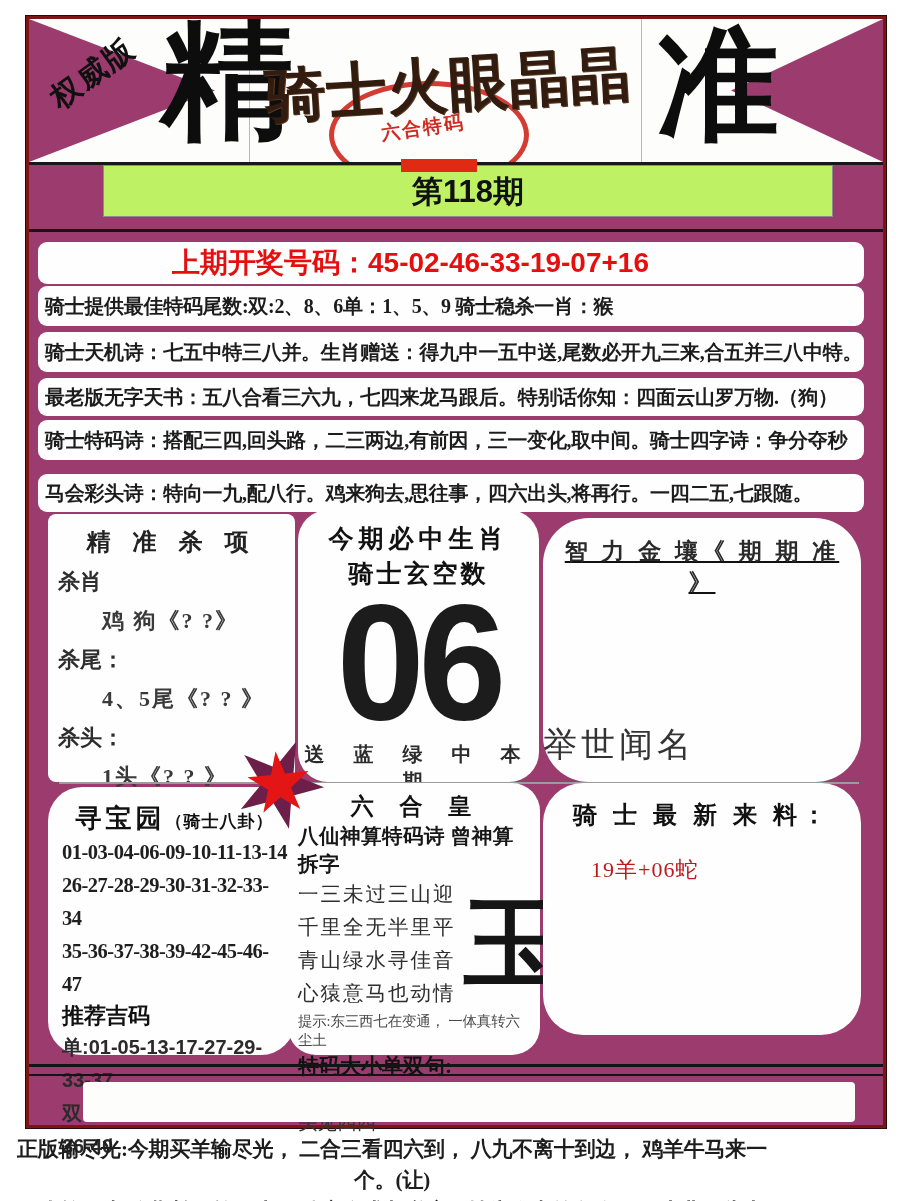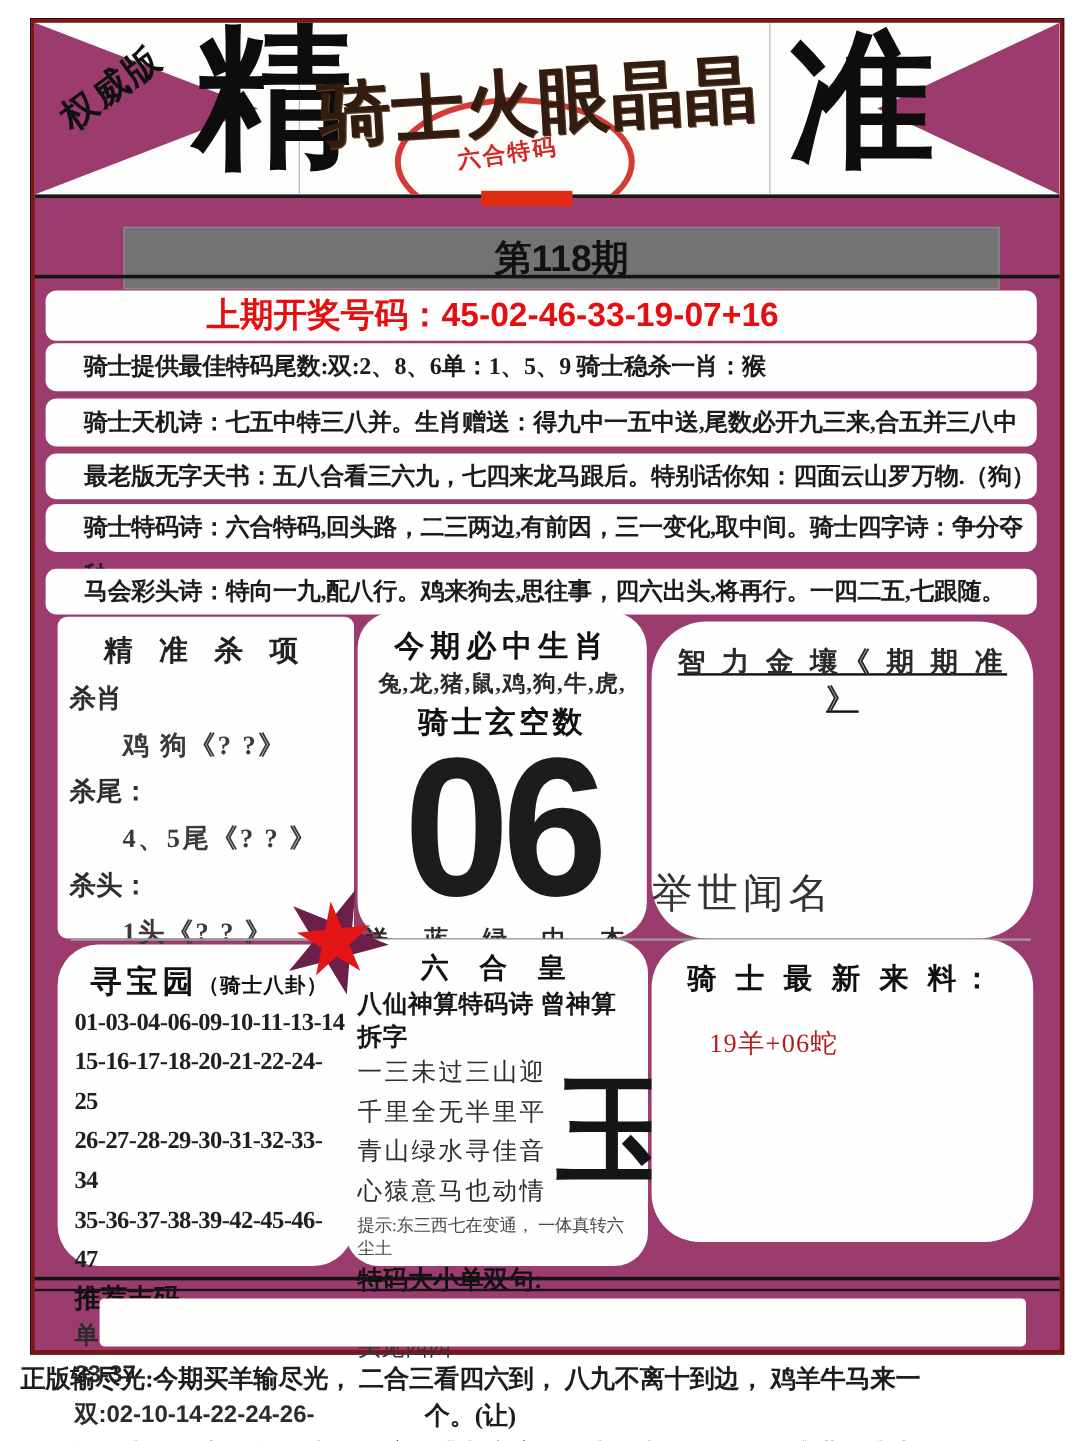--- a/index.html
+++ b/index.html
@@ -31,28 +31,28 @@
                 text-shadow:1px 1px 0 #5a3a22; }
   .logo-ellipse { position:absolute; left:300px; top:62px; width:200px; height:108px;
                   border:5px solid #cf2b23; border-radius:50%; opacity:.92; }
   .logo-text { position:absolute; left:352px; top:96px; font-size:19px; color:#cf2b23;
                font-weight:bold; transform:rotate(-8deg); letter-spacing:2px; }
   .logo-bar { position:absolute; left:372px; top:140px; width:76px; height:13px;
               background:#e02a12; z-index:5; }
 
   
   .body-area { position:relative; width:100%; height:960px; background:#9c3b6e; }
-  .issue-bar { position:absolute; left:74px; top:24px; width:730px; height:52px;
-               background:#737373; border:1px solid #8d8d8d; text-align:center;
+  .issue-bar { position:absolute; left:74px; top:0; width:730px; height:52px;
+               background:#bef264; border:1px solid #8d8d8d; text-align:center;
                font-size:31px; font-weight:bold; line-height:52px;
                font-family:"Liberation Sans","DejaVu Sans",sans-serif; }
   .body-divider { position:absolute; left:0; top:64px; width:100%; height:3px; background:#141414; }
 
   .strip { position:absolute; left:9px; width:826px; background:#fefefe; border-radius:9px;
-           font-weight:bold; font-size:20px; color:#1c1c1c; padding-left:32px;
+           font-weight:bold; font-size:20px; color:#1c1c1c; padding-left:7px;
            letter-spacing:-0.3px; }
   .strip-red { top:77px; height:42px; line-height:42px; color:#e60f0f; font-size:28px;
                padding-left:134px; letter-spacing:0; font-family:"Liberation Sans","DejaVu Sans",sans-serif; }
   .strip-1 { top:121px; height:40px; line-height:40px; }
   .strip-2 { top:167px; height:40px; line-height:40px; }
   .strip-3 { top:213px; height:38px; line-height:38px; }
   .strip-4 { top:255px; height:40px; line-height:40px; }
   .strip-5 { top:309px; height:38px; line-height:38px; }
 
   .box { position:absolute; background:#fefefe; }
@@ -141,56 +141,54 @@
   <div class="logo-bar"></div>
 
   <div class="body-area">
     <div class="issue-bar">第118期</div>
     <div class="body-divider"></div>
 
     <div class="strip strip-red">上期开奖号码：45-02-46-33-19-07+16</div>
     <div class="strip strip-1">骑士提供最佳特码尾数:双:2、8、6单：1、5、9 骑士稳杀一肖：猴</div>
     <div class="strip strip-2">骑士天机诗：七五中特三八并。生肖赠送：得九中一五中送,尾数必开九三来,合五并三八中特。</div>
     <div class="strip strip-3">最老版无字天书：五八合看三六九，七四来龙马跟后。特别话你知：四面云山罗万物.（狗）</div>
-    <div class="strip strip-4">骑士特码诗：六合特码,回头路，二三两边,有前因，三一变化,取中间。骑士四字诗：争分夺秒</div>
+    <div class="strip strip-4">骑士特码诗：搭配三四,回头路，二三两边,有前因，三一变化,取中间。骑士四字诗：争分夺秒</div>
     <div class="strip strip-5">马会彩头诗：特向一九,配八行。鸡来狗去,思往事，四六出头,将再行。一四二五,七跟随。</div>
 
     <div class="box box-kill">
       <div class="box-title">精 准 杀 项</div>
       <div class="kill-row">杀肖</div>
       <div class="kill-row kill-indent">鸡 狗《? ?》</div>
       <div class="kill-row">杀尾：</div>
       <div class="kill-row kill-indent">4、5尾《? ? 》</div>
       <div class="kill-row">杀头：</div>
       <div class="kill-row kill-indent">1头《? ? 》</div>
       <div class="kill-note">（纯数理结合请小心参考！）</div>
     </div>
 
     <div class="box box-zodiac">
       <div class="zodiac-title">今期必中生肖</div>
-      <div class="zodiac-animals">兔,龙,猪,鼠,鸡,狗,牛,虎,</div>
       <div class="zodiac-sub">骑士玄空数</div>
       <div class="zodiac-num">06</div>
       <div class="zodiac-footer">送 蓝 绿 中 本 期</div>
     </div>
 
     <div class="box box-wisdom">
       <div class="wisdom-title">智 力 金 壤《 期 期 准 》</div>
       <div class="wisdom-footer">举世闻名</div>
     </div>
 
     <div class="row-sep"></div>
     <div class="star"></div>
 
     <div class="box box-treasure">
       <div class="treasure-head">
         <span class="treasure-title">寻宝园</span><span class="treasure-sub">（骑士八卦）</span>
       </div>
       <div class="treasure-row">01-03-04-06-09-10-11-13-14</div>
-      <div class="treasure-row">15-16-17-18-20-21-22-24-25</div>
       <div class="treasure-row">26-27-28-29-30-31-32-33-34</div>
       <div class="treasure-row">35-36-37-38-39-42-45-46-47</div>
       <div class="treasure-lucky">推荐吉码</div>
       <div class="treasure-num">单:01-05-13-17-27-29-33-37</div>
       <div class="treasure-num">双:02-10-14-22-24-26-36-40</div>
     </div>
 
     <div class="box box-emperor">
       <div class="emp-title">六 合 皇</div>
       <div class="emp-bold">八仙神算特码诗 曾神算拆字</div>

